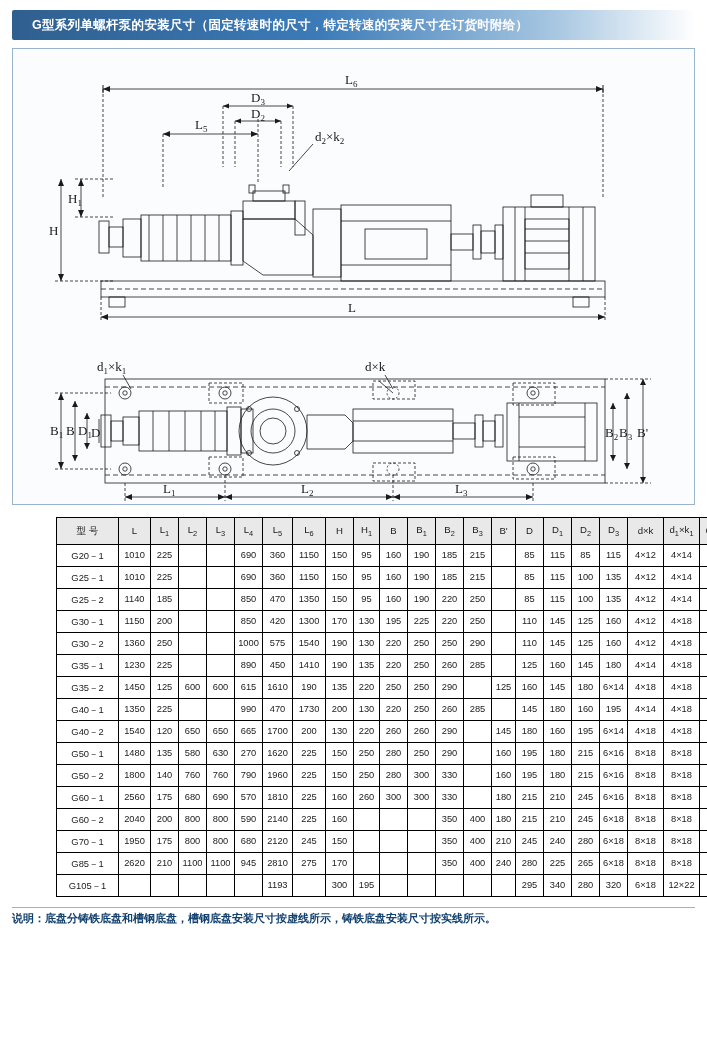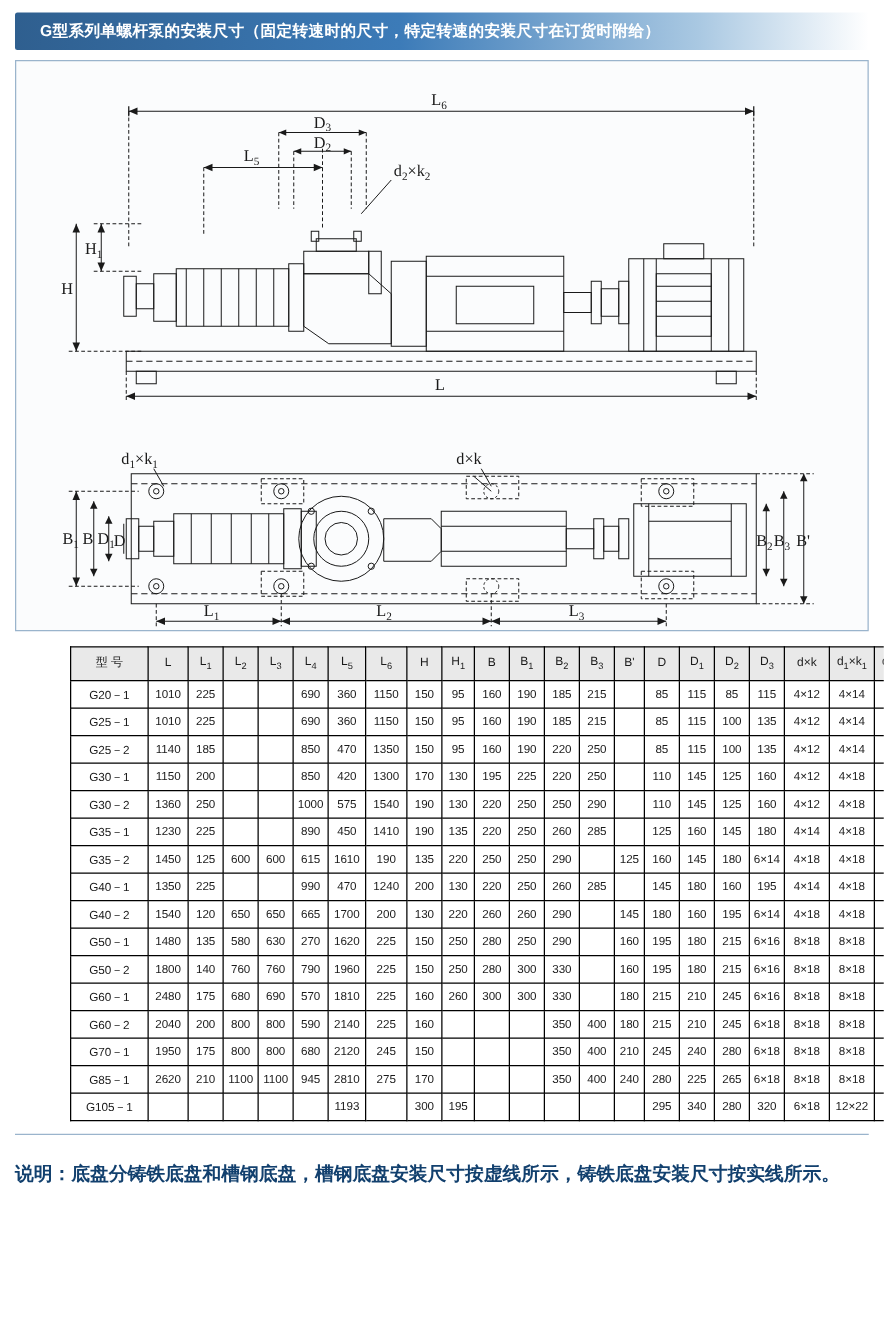--- a/index.html
+++ b/index.html
@@ -66,22 +66,22 @@
   }
   table.spec td.model{
     font-size:9.4px;
   }
   .sub{font-size:7.4px;vertical-align:sub;}
 
   
   .note{
     margin:10px 12px 14px 12px;
     border-top:1px solid #9ab4cc;
-    padding-top:22px;
-    font-size:15px;
+    padding-top:3px;
+    font-size:11px;
     color:#12406e;
     font-weight:bold;
   }
   .noteline{display:flex;}
 </style>
 </head>
 <body>
 
 <div class="page">
 
@@ -537,21 +537,21 @@
             <td></td>
           </tr>
           <tr>
             <td class="model">G40－1</td>
             <td>1350</td>
             <td>225</td>
             <td></td>
             <td></td>
             <td>990</td>
             <td>470</td>
-            <td>1240</td>
+            <td>1730</td>
             <td>200</td>
             <td>130</td>
             <td>220</td>
             <td>250</td>
             <td>260</td>
             <td>285</td>
             <td></td>
             <td>145</td>
             <td>180</td>
             <td>160</td>
@@ -627,21 +627,21 @@
             <td>195</td>
             <td>180</td>
             <td>215</td>
             <td>6×16</td>
             <td>8×18</td>
             <td>8×18</td>
             <td></td>
           </tr>
           <tr>
             <td class="model">G60－1</td>
-            <td>2480</td>
+            <td>2560</td>
             <td>175</td>
             <td>680</td>
             <td>690</td>
             <td>570</td>
             <td>1810</td>
             <td>225</td>
             <td>160</td>
             <td>260</td>
             <td>300</td>
             <td>300</td>

